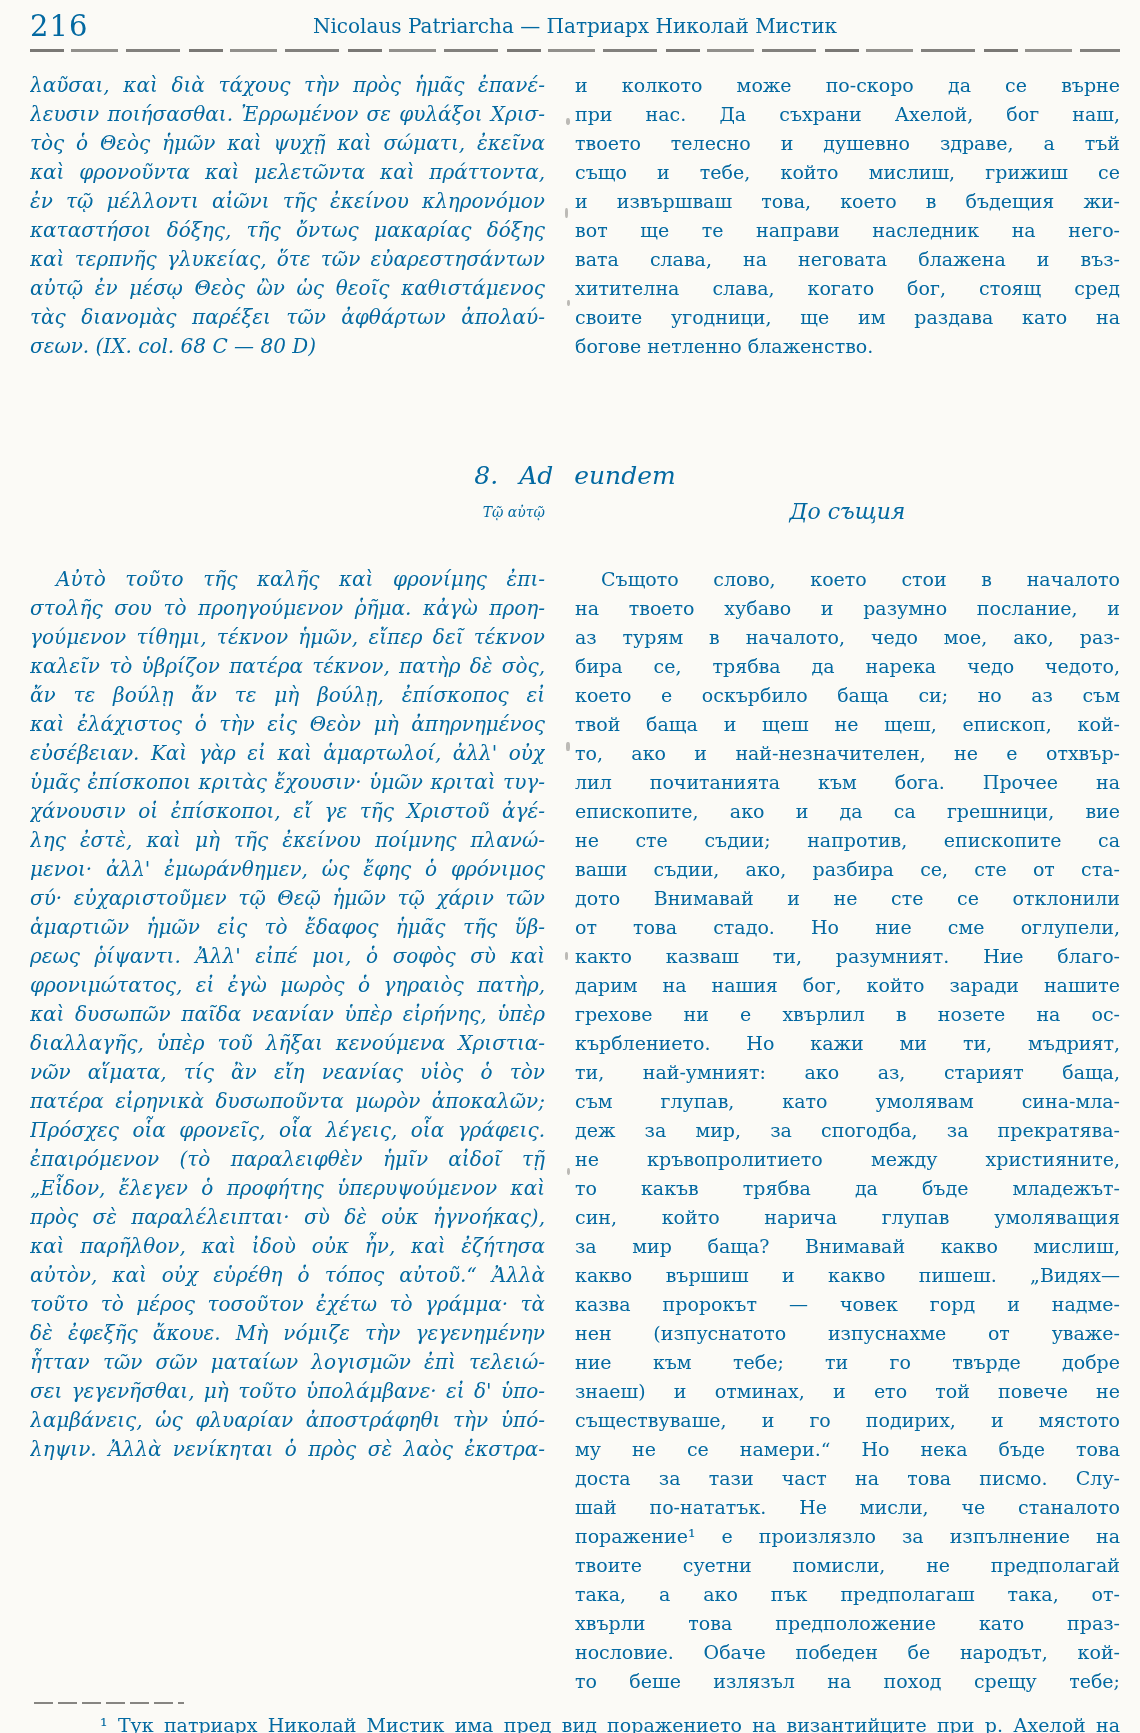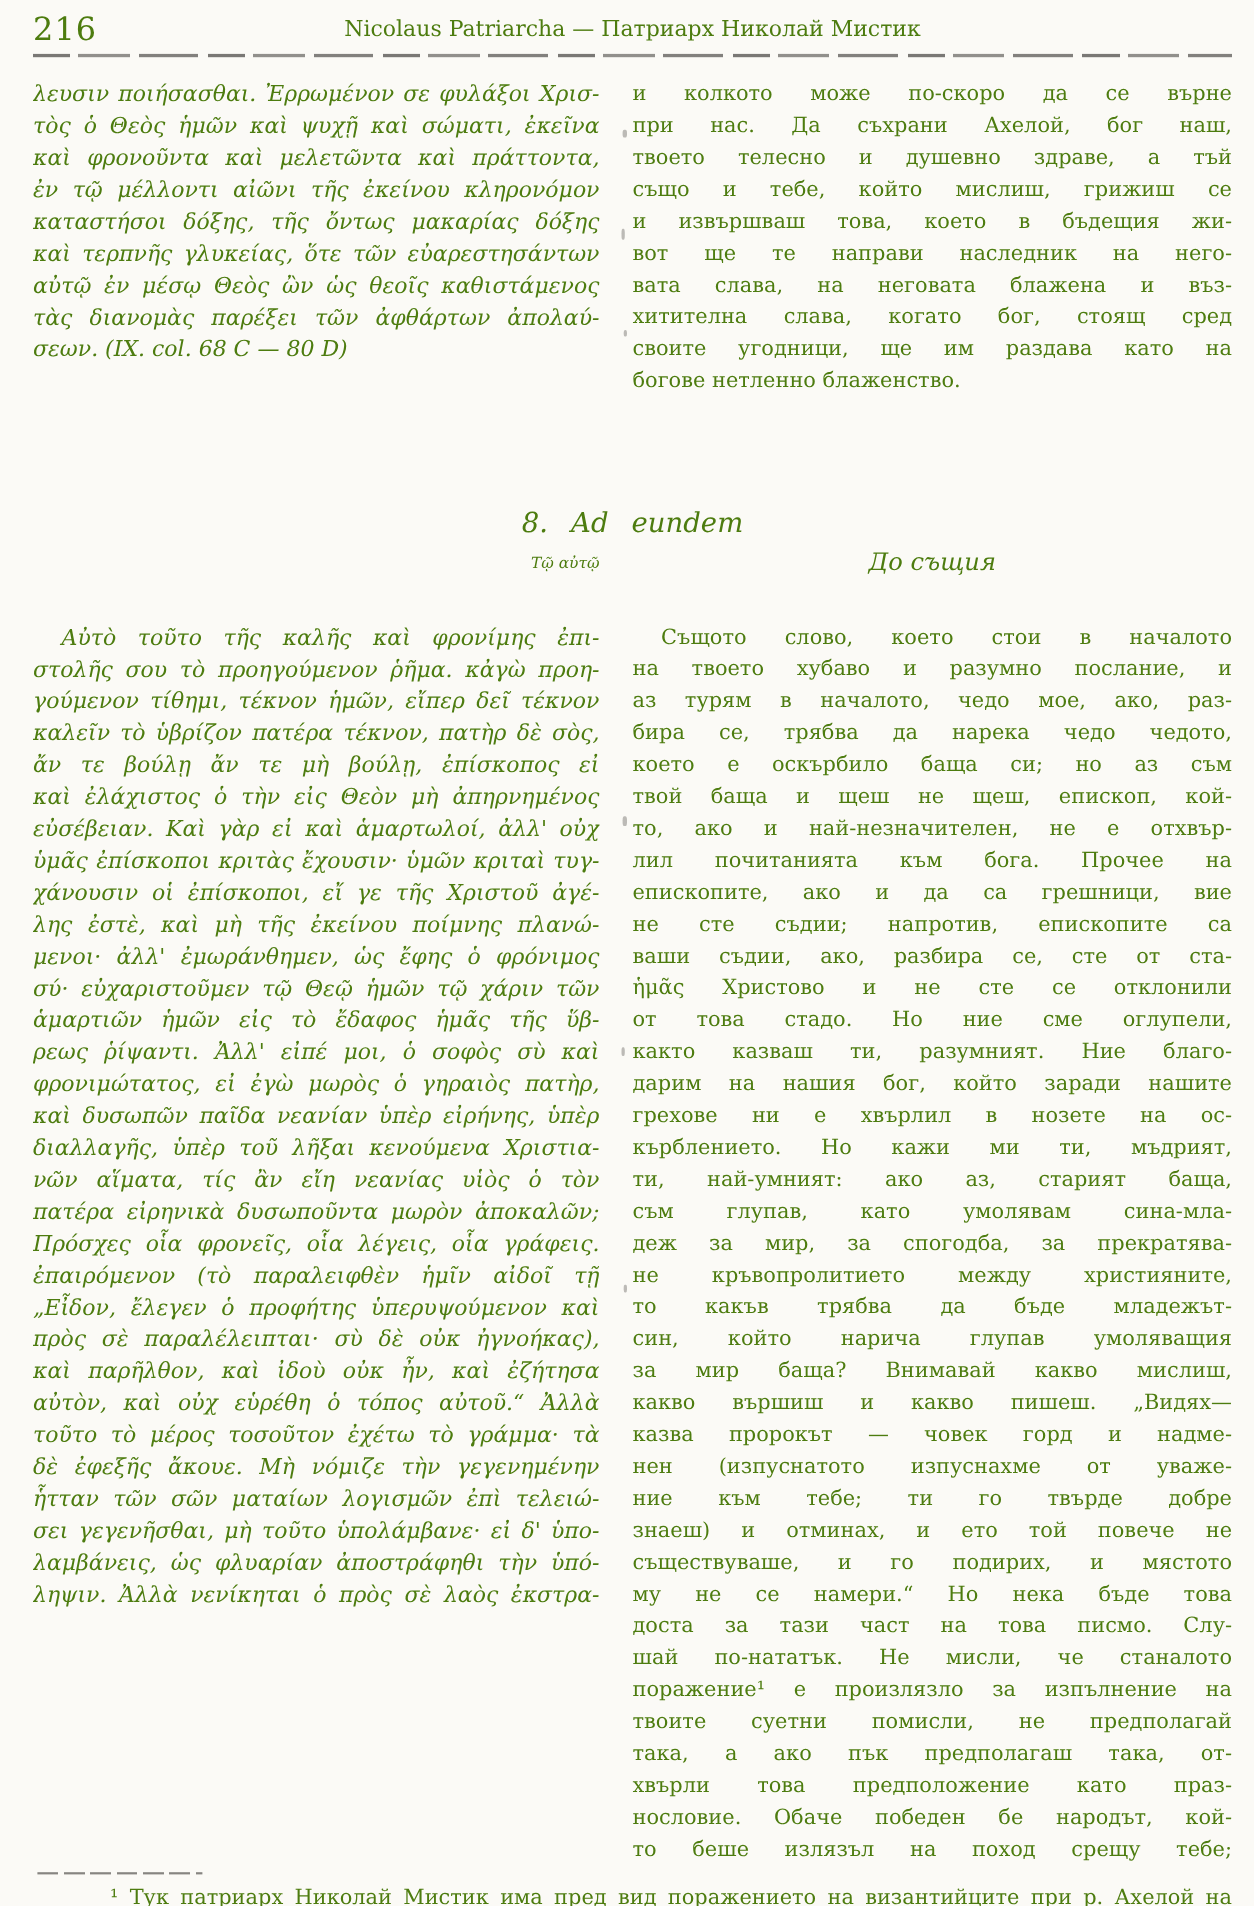--- a/index.html
+++ b/index.html
@@ -2,21 +2,21 @@
 <html><head>
 <meta charset="utf-8">
 <style>
   html,body { margin:0; padding:0; background:#e8e6e1; }
   .page {
     position:relative;
     width:1140px; height:1733px;
     box-sizing:border-box;
     padding:8px 20px 0 30px;
     background:#fbfaf6;
-    color:#4d7c0f;
+    color:#0369a1;
     font-family:"DejaVu Serif", serif;
     overflow:hidden;
   }
   
   .page-header { position:relative; height:38px; }
   .page-number { font-size:29px; line-height:36px; letter-spacing:1px; }
   .running-title {
     position:absolute; left:0; right:0; top:6px;
     text-align:center; font-size:20px;
   }
@@ -69,20 +69,21 @@
 <div class="page">
 
   <header class="page-header">
     <span class="page-number">216</span>
     <span class="running-title">Nicolaus Patriarcha — Патриарх Николай Мистик</span>
   </header>
   <div class="header-rule"></div>
 
   <main class="columns">
     <section class="col-left greek">
+        <div class="tline just">λαῦσαι, καὶ διὰ τάχους τὴν πρὸς ἡμᾶς ἐπανέ-</div>
         <div class="tline just">λευσιν ποιήσασθαι. Ἐρρωμένον σε φυλάξοι Χρισ-</div>
         <div class="tline just">τὸς ὁ Θεὸς ἡμῶν καὶ ψυχῇ καὶ σώματι, ἐκεῖνα</div>
         <div class="tline just">καὶ φρονοῦντα καὶ μελετῶντα καὶ πράττοντα, ὅσα</div>
         <div class="tline just">ἐν τῷ μέλλοντι αἰῶνι τῆς ἐκείνου κληρονόμον</div>
         <div class="tline just">καταστήσοι δόξης, τῆς ὄντως μακαρίας δόξης</div>
         <div class="tline just">καὶ τερπνῆς γλυκείας, ὅτε τῶν εὐαρεστησάντων</div>
         <div class="tline just">αὐτῷ ἐν μέσῳ Θεὸς ὢν ὡς θεοῖς καθιστάμενος</div>
         <div class="tline just">τὰς διανομὰς παρέξει τῶν ἀφθάρτων ἀπολαύ-</div>
         <div class="tline">σεων. (IX. col. 68 C — 80 D)</div>
       </section>
@@ -147,21 +148,21 @@
         <div class="tline just">на твоето хубаво и разумно послание, и</div>
         <div class="tline just">аз турям в началото, чедо мое, ако, раз-</div>
         <div class="tline just">бира се, трябва да нарека чедо чедото,</div>
         <div class="tline just">което е оскърбило баща си; но аз съм</div>
         <div class="tline just">твой баща и щеш не щеш, епископ, кой-</div>
         <div class="tline just">то, ако и най-незначителен, не е отхвър-</div>
         <div class="tline just">лил почитанията към бога. Прочее на</div>
         <div class="tline just">епископите, ако и да са грешници, вие</div>
         <div class="tline just">не сте съдии; напротив, епископите са</div>
         <div class="tline just">ваши съдии, ако, разбира се, сте от ста-</div>
-        <div class="tline just">ἡμᾶς Христово и не сте се отклонили</div>
+        <div class="tline just">дото Внимавай и не сте се отклонили</div>
         <div class="tline just">от това стадо. Но ние сме оглупели,</div>
         <div class="tline just">както казваш ти, разумният. Ние благо-</div>
         <div class="tline just">дарим на нашия бог, който заради нашите</div>
         <div class="tline just">грехове ни е хвърлил в нозете на ос-</div>
         <div class="tline just">кърблението. Но кажи ми ти, мъдрият,</div>
         <div class="tline just">ти, най-умният: ако аз, старият баща,</div>
         <div class="tline just">съм глупав, като умолявам сина-мла-</div>
         <div class="tline just">деж за мир, за спогодба, за прекратява-</div>
         <div class="tline just">не кръвопролитието между християните,</div>
         <div class="tline just">то какъв трябва да бъде младежът-</div>

